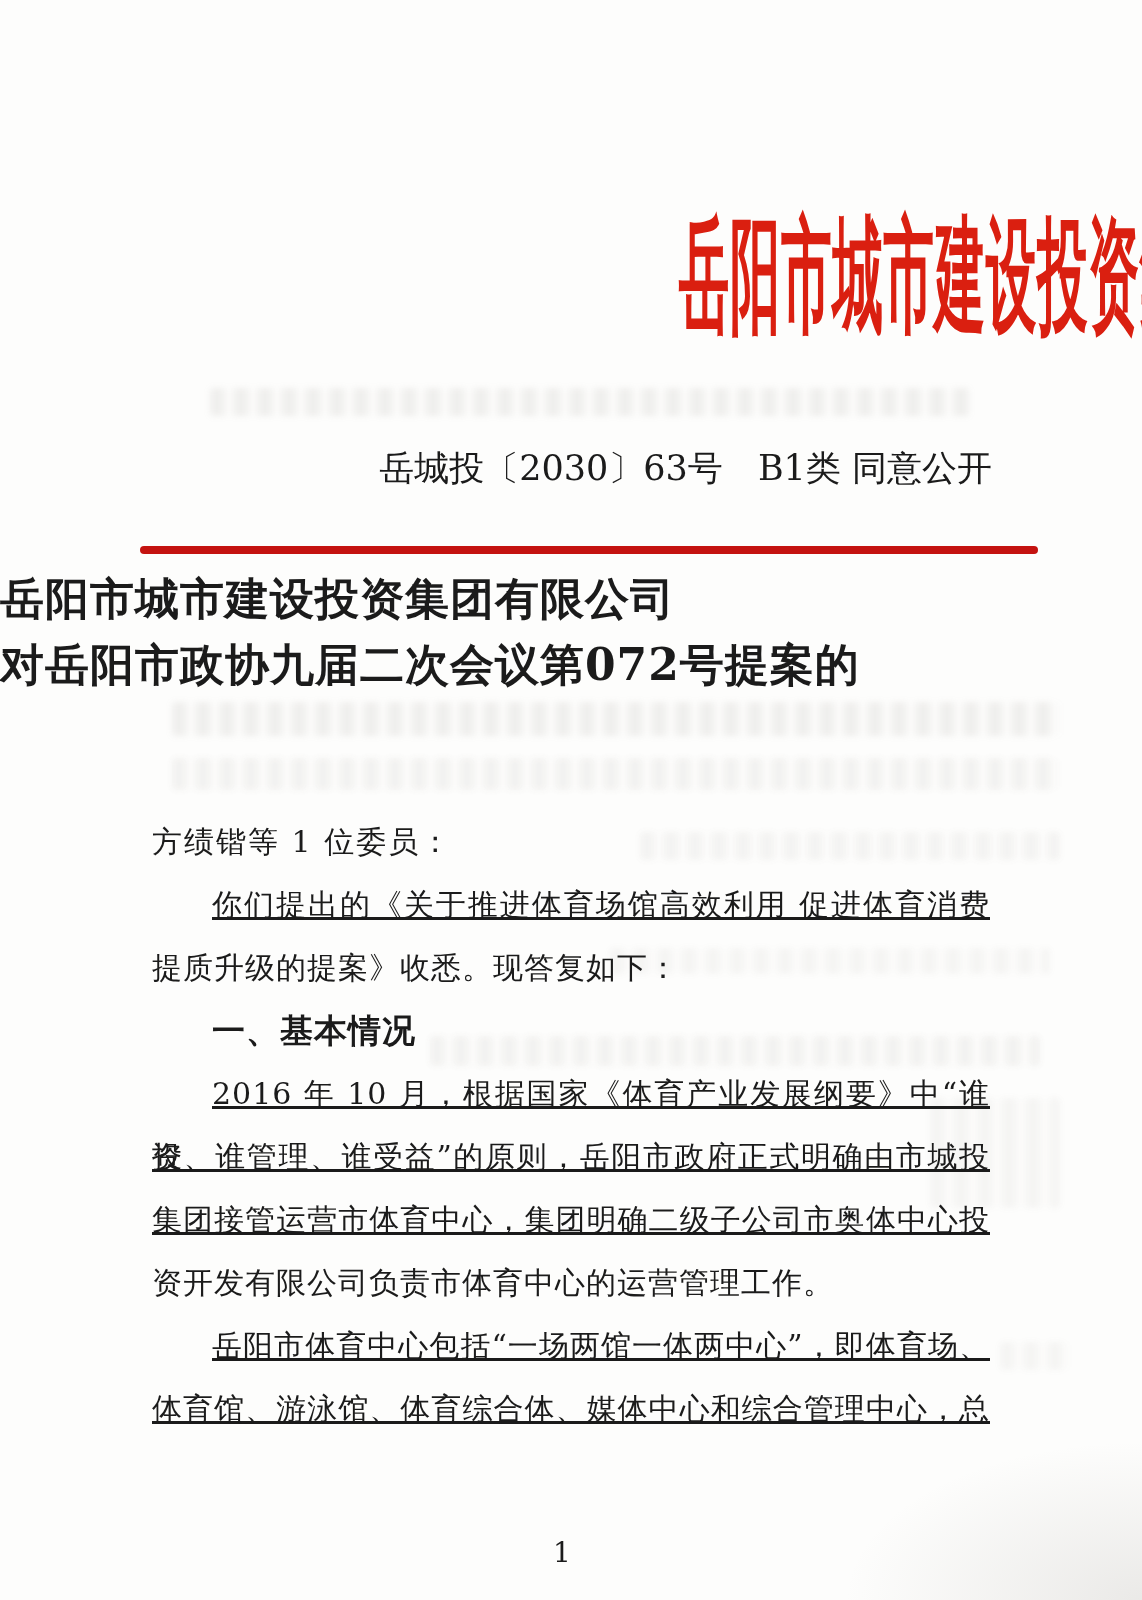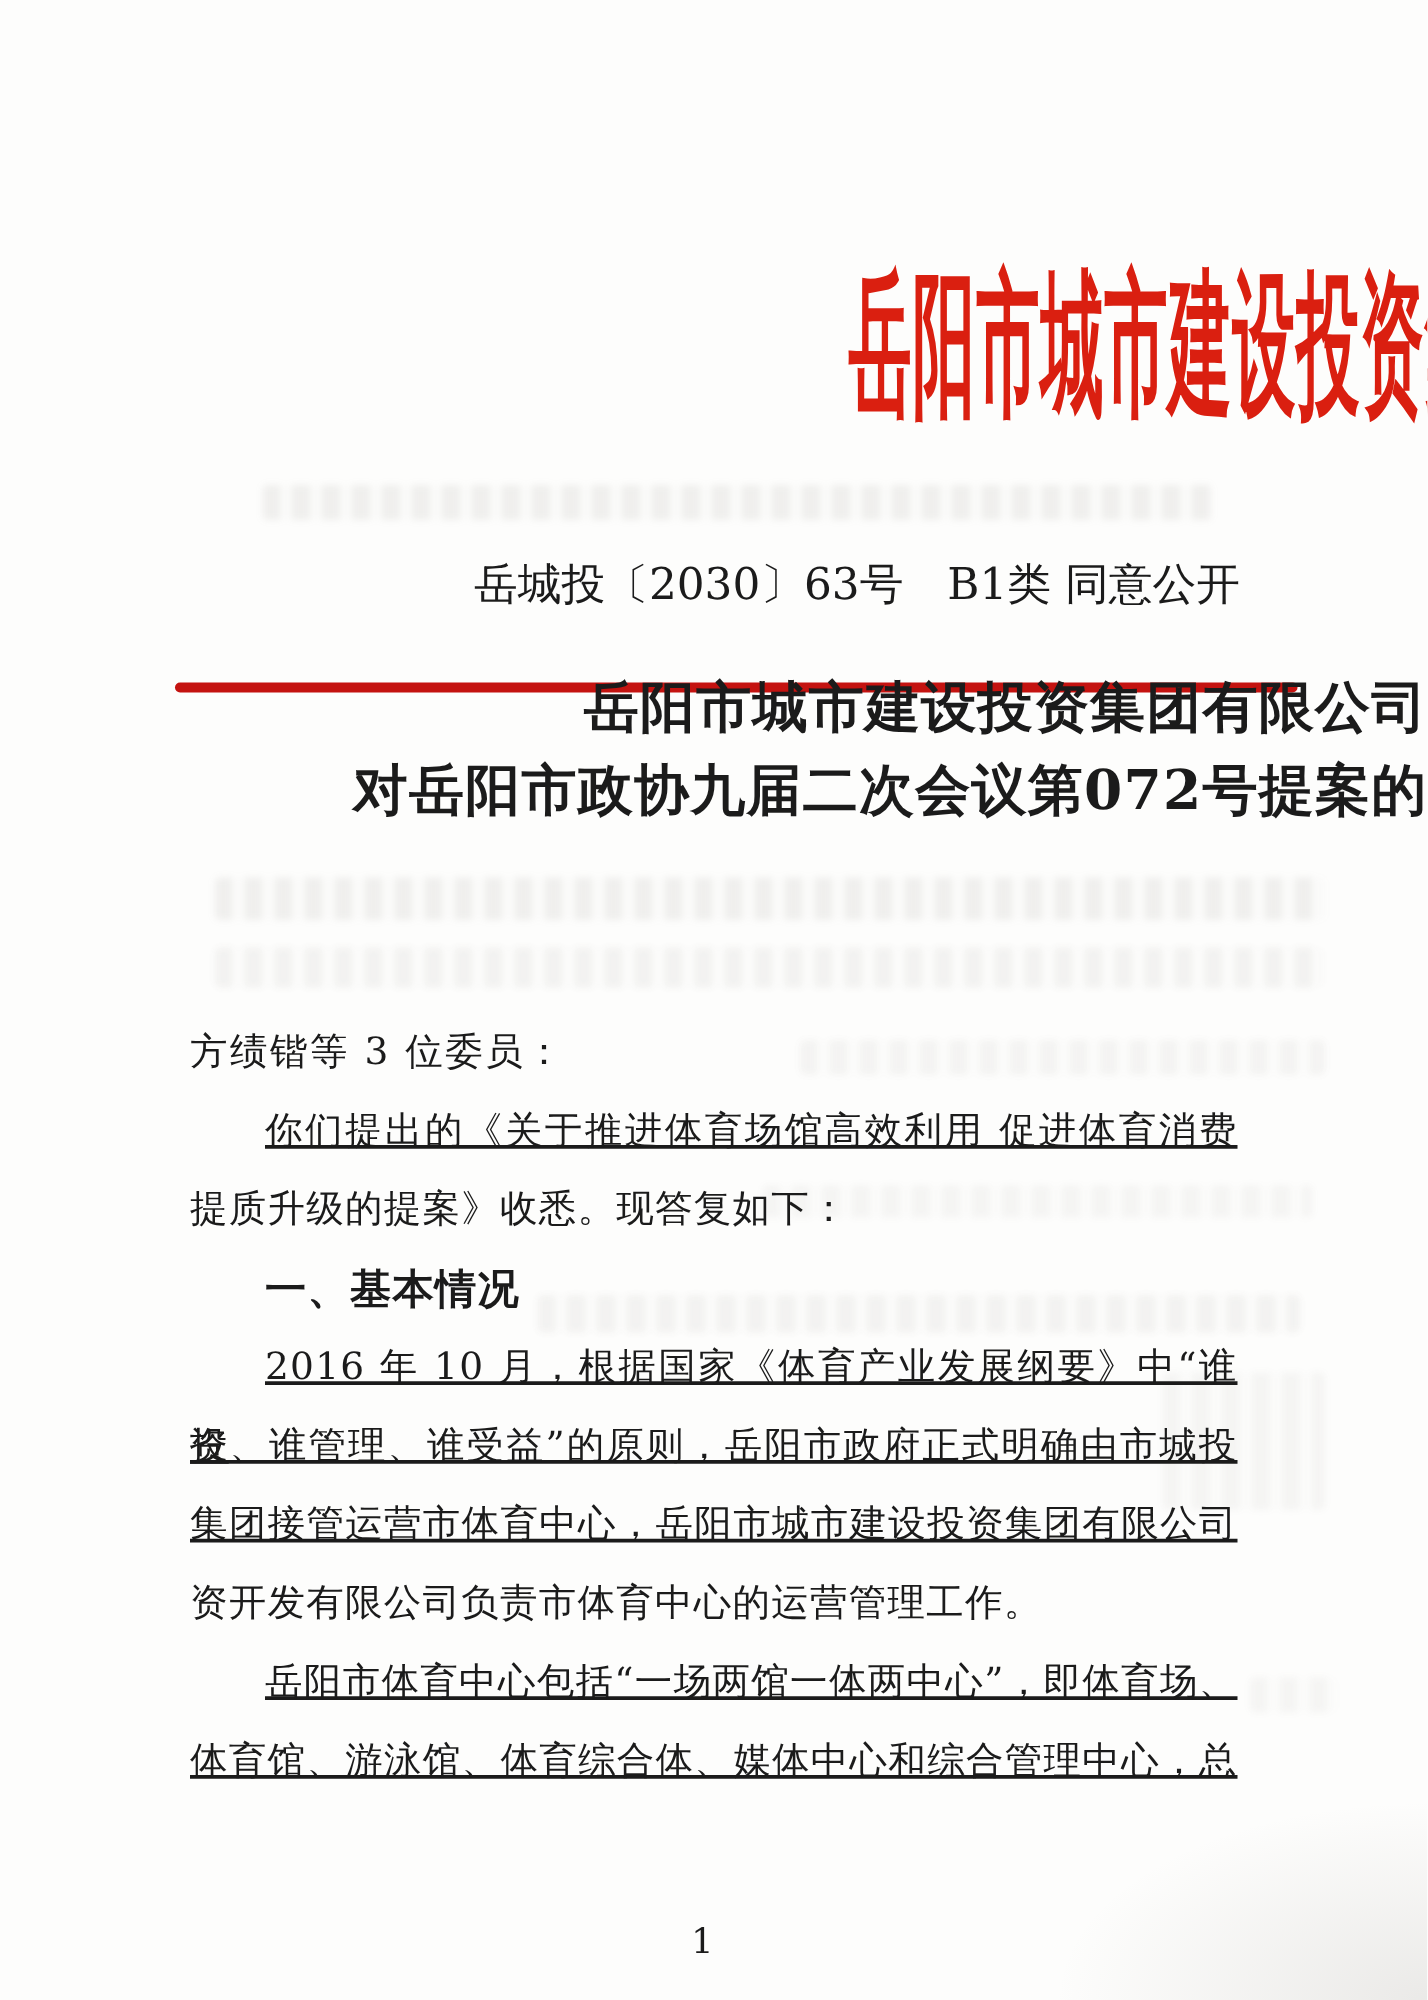--- a/index.html
+++ b/index.html
@@ -52,24 +52,24 @@
     left: 140px;
     width: 898px;
     height: 8px;
     background: var(--color-rule_red, #c41310);
     border-radius: 4px;
   }
 
   
   .title {
     position: absolute;
-    top: 534px;
+    top: 566px;
     left: 0;
     width: 100%;
-    text-align: right;
+    text-align: left;
   }
   .title-line {
     font-size: 44px;
     line-height: 66px;
     font-weight: bold;
     letter-spacing: 1px;
   }
 
   
   .body {
@@ -160,27 +160,27 @@
   </div>
 
   <div class="redline"></div>
 
   <div class="title">
     <div class="title-line">岳阳市城市建设投资集团有限公司</div>
     <div class="title-line">对岳阳市政协九届二次会议第072号提案的</div>
   </div>
 
   <div class="body">
-    <div class="bline salutation">方绩锴等 3 位委员：</div>
+    <div class="bline salutation">方绩锴等 1 位委员：</div>
     <div class="bline indent fill">你们提出的《关于推进体育场馆高效利用 促进体育消费</div>
     <div class="bline">提质升级的提案》收悉。现答复如下：</div>
     <div class="bline indent heading">一、基本情况</div>
     <div class="bline indent fill">2016 年 10 月，根据国家《体育产业发展纲要》中“谁投</div>
     <div class="bline fill">资、谁管理、谁受益”的原则，岳阳市政府正式明确由市城投</div>
-    <div class="bline fill">集团接管运营市体育中心，岳阳市城市建设投资集团有限公司</div>
+    <div class="bline fill">集团接管运营市体育中心，集团明确二级子公司市奥体中心投</div>
     <div class="bline">资开发有限公司负责市体育中心的运营管理工作。</div>
     <div class="bline indent fill">岳阳市体育中心包括“一场两馆一体两中心”，即体育场、</div>
     <div class="bline fill">体育馆、游泳馆、体育综合体、媒体中心和综合管理中心，总</div>
   </div>
 
   <div class="pagenum">1</div>
 
 </div>
 
 </body></html>

